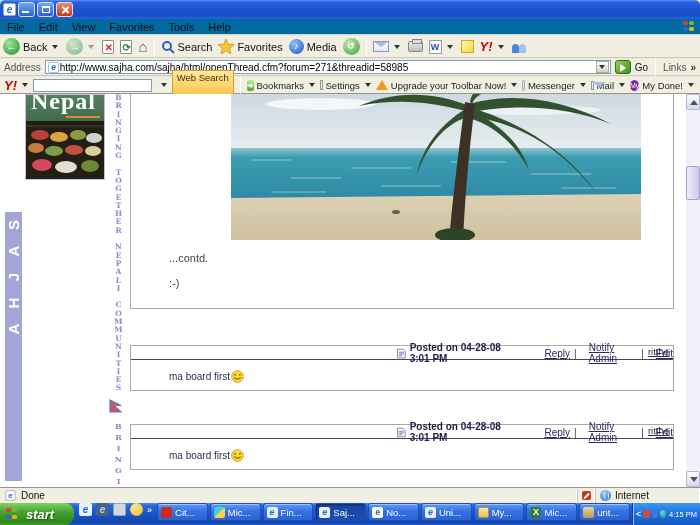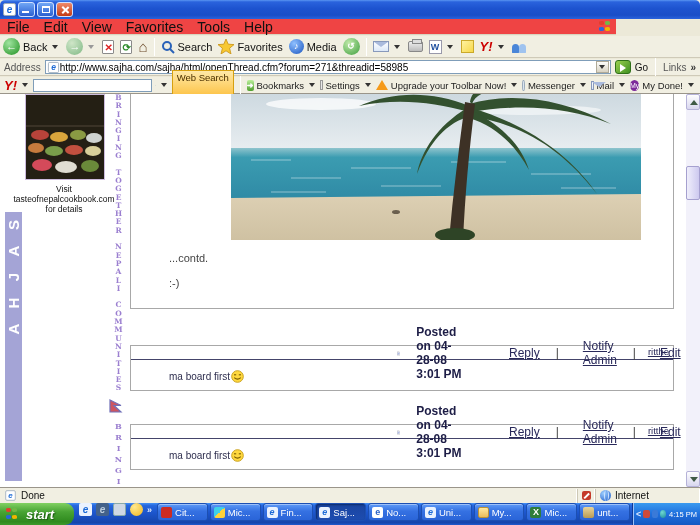--- a/index.html
+++ b/index.html
@@ -19,22 +19,22 @@
   .winbtn { width:17px; height:15px; border:1px solid #cfe0ff; border-radius:3px; margin-left:2px; position:relative; }
   .winbtn.min, .winbtn.rest { background:linear-gradient(180deg,#71a7f5,#2a5fd0); }
   .winbtn.close { background:linear-gradient(180deg,#ee8a6a,#c33a15); }
   .glyph-min { position:absolute; left:3px; bottom:3px; width:7px; height:2px; background:#fff; }
   .glyph-rest { position:absolute; left:4px; top:3px; width:8px; height:7px; border:1px solid #fff; border-top-width:2px; }
   .glyph-x { position:absolute; left:50%; top:50%; width:9px; height:9px; transform:translate(-50%,-50%); }
   .glyph-x::before,.glyph-x::after { content:""; position:absolute; left:4px; top:0; width:1.6px; height:9px; background:#fff; }
   .glyph-x::before { transform:rotate(45deg);} .glyph-x::after { transform:rotate(-45deg);}
 
   
-  #menubar { left:0; top:19px; width:616px; height:16px; background:#ef4444; border-bottom:1px solid #d8d4c0;
-    display:flex; align-items:center; font-size:14px; color:#111; }
+  #menubar { left:0; top:19px; width:700px; height:16px; background:#0369a1; border-bottom:1px solid #d8d4c0;
+    display:flex; align-items:center; font-size:11px; color:#111; }
   .menu-item { padding:1px 7px; }
   .winflag { position:absolute; right:2px; top:0; width:18px; height:15px; display:flex; flex-wrap:wrap; gap:1px;
     padding:2px 3px; }
   .winflag i { width:5px; height:4px; display:block; border-radius:1px 2px 1px 2px; transform:skewY(-6deg); }
 
   
   #toolbar { left:0; top:36px; width:700px; height:22px; background:#f1efe2; border-bottom:1px solid #cfcab8;
     display:flex; align-items:center; font-size:11px; color:#111; }
   .tb { display:flex; align-items:center; gap:3px; padding:0 3px; height:20px; }
   .circle-ic { width:17px; height:17px; border-radius:50%; color:#fff; font-size:11px; line-height:16px; text-align:center; font-weight:bold; }
@@ -98,21 +98,21 @@
   #vtag2 { top:327px; font-size:8px; line-height:11px; }
   #nepal-flag { left:108px; top:305px; }
 
   
   .post { position:absolute; left:130px; width:544px; background:#fff; border:1px solid #a8a8a8; }
   #post1 { top:0px; height:215px; border-top:none; }
   #post2 { top:251px; height:46px; }
   #post3 { top:330px; height:46px; }
   .post-header { position:relative; height:14px; border-bottom:1px solid #44446a; display:flex; align-items:flex-end; padding:0 4px; gap:4px;flex-direction:column; }
   .author { font-size:9.5px; color:#29295a; text-decoration:underline; }
-  .hdr-right { position:absolute; left:266px; top:0; height:14px; display:flex; align-items:center; gap:16px; font-size:12px; }
+  .hdr-right { position:absolute; left:266px; top:0; height:14px; display:flex; align-items:center; gap:4px; font-size:10px; }
   .posted { color:#1d1d46; font-weight:bold; }
   .plink { color:#29295a; text-decoration:underline;padding-left:8px; }
   .psep { color:#444; }
   .post-body { padding:10px 0 0 38px; font-size:10px; color:#2e2e4e; display:flex; align-items:center; gap:1px; }
   .note-line { position:absolute; left:38px; font-size:11px; color:#444; }
 
   
   #vscroll { left:686px; top:94px; width:14px; height:393px; background:#f2f1fa; }
   .sbtn { position:absolute; left:0; width:14px; height:16px; background:linear-gradient(#fdfdfe,#d9d7ef); border:1px solid #b5b2d8; border-radius:2px; }
   .sbtn .tri { position:absolute; left:3px; width:0; height:0; border-left:4px solid transparent; border-right:4px solid transparent; }
@@ -321,24 +321,24 @@
         <ellipse cx="68" cy="43" rx="8" ry="5" fill="#cfd3d0"></ellipse>
         <ellipse cx="10" cy="53" rx="8" ry="5" fill="#c77b3d"></ellipse>
         <ellipse cx="28" cy="56" rx="9" ry="5" fill="#7a9e4a"></ellipse>
         <ellipse cx="48" cy="55" rx="9" ry="5" fill="#c2503f"></ellipse>
         <ellipse cx="67" cy="56" rx="8" ry="5" fill="#d8cf9a"></ellipse>
         <ellipse cx="16" cy="70" rx="10" ry="6" fill="#d44a5a"></ellipse>
         <ellipse cx="40" cy="72" rx="11" ry="6" fill="#e0ddd2"></ellipse>
         <ellipse cx="64" cy="71" rx="9" ry="6" fill="#6a8a3a"></ellipse>
         <rect x="0" y="30" width="80" height="2" fill="#3a3226"></rect>
       </svg>
-    </div>
-    <div class="abs caption">
-      <div>Visit tasteofnepalcookbook.com</div>
-      <div>for details</div>
+      <div id="book-band">
+        <span id="book-title">Nepal</span>
+        <span id="book-sub"></span>
+      </div>
     </div>
 
     <div class="abs" id="sajha-band">
       <span class="sajha-letter">S</span>
       <span class="sajha-letter">A</span>
       <span class="sajha-letter">J</span>
       <span class="sajha-letter">H</span>
       <span class="sajha-letter">A</span>
     </div>
 

